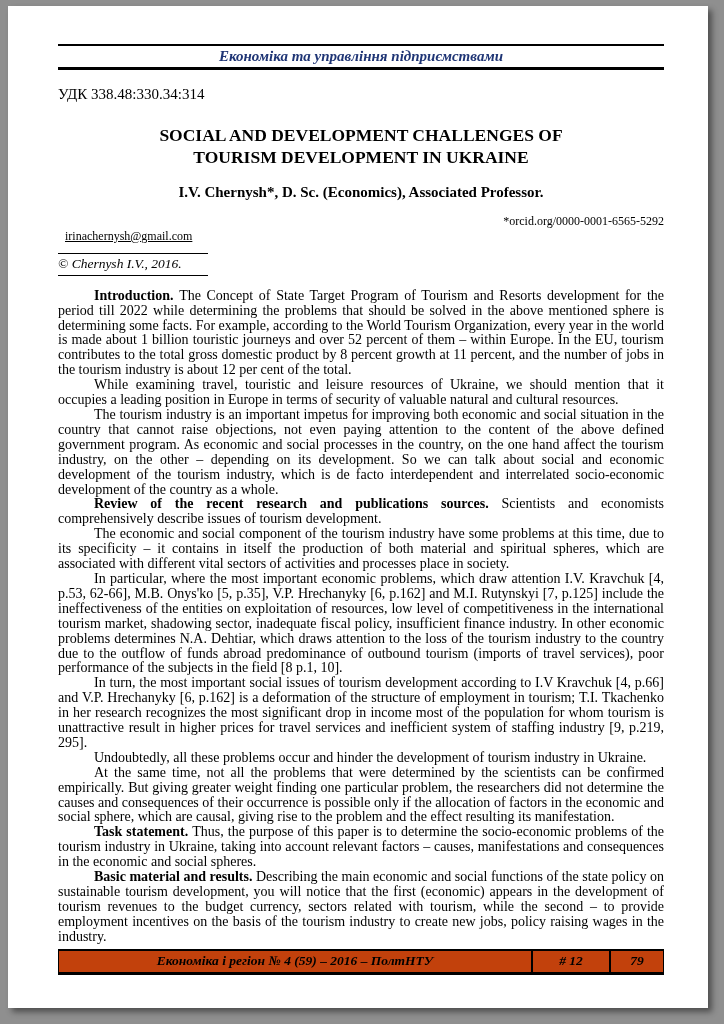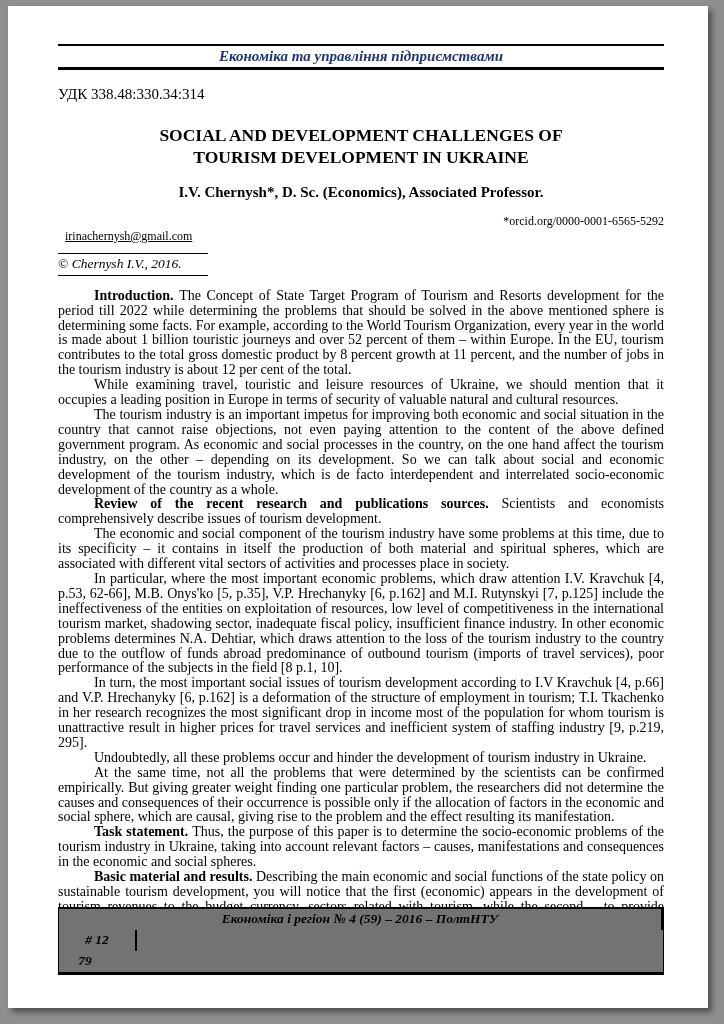--- a/index.html
+++ b/index.html
@@ -72,26 +72,25 @@
 
   .footer {
     position: absolute;
     left: 50px; right: 44px; bottom: 33px;
     display: flex;
     align-items: stretch;
     border-top: 2px solid #000;
     border-bottom: 3px solid #000;
     border-left: 1px solid #000;
     border-right: 1px solid #000;
-    background: #737373;
+    background: #c2410c;
     font-style: italic;
     font-weight: bold;
     font-size: 13.5px;
     z-index: 2;
-    flex-direction: column;
   }
   .footer-cell { padding: 2px 0 3px 0; text-align: center; }
   .footer-main { flex: 1; border-right: 2px solid #000; }
   .footer-issue { width: 76px; border-right: 2px solid #000; font-family: Liberation Serif, serif; }
   .footer-page { width: 52px; }
 </style>
 </head>
 <body>
 
 <div class="canvas">

